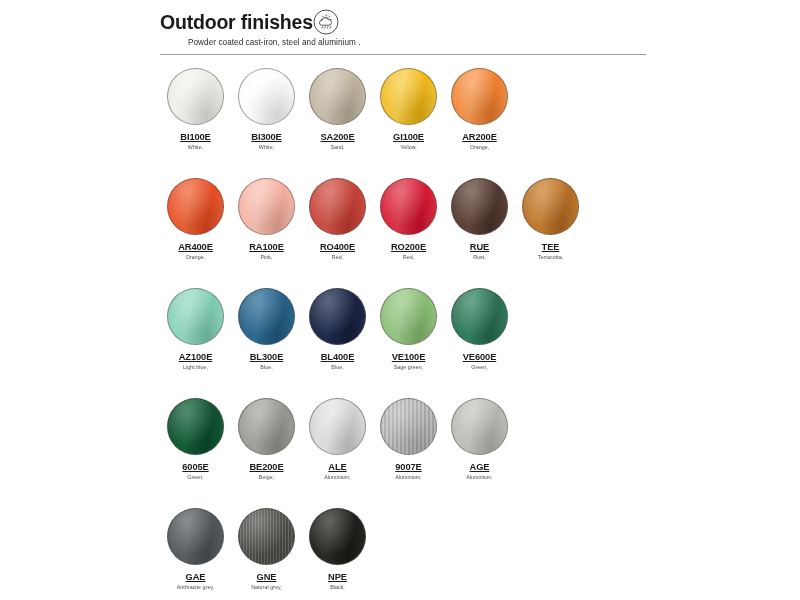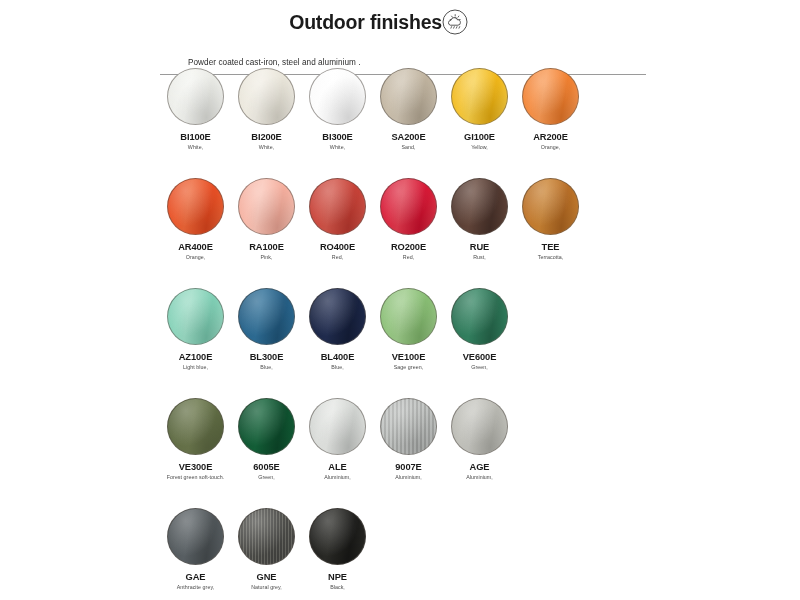--- a/index.html
+++ b/index.html
@@ -27,35 +27,35 @@
   
   #header {
     position: absolute;
     left: 160px;
     top: 8px;
     width: 486px;
   }
   #title-row {
     display: flex;
     align-items: flex-start;
-    justify-content: flex-end;
+    justify-content: flex-start;
   }
   #page-title {
     font-size: 19.5px;
     font-weight: bold;
     letter-spacing: -0.2px;
     color: #1b1b1b;
     line-height: 1.2;
     margin: 0;
     padding-top: 3px;
   }
   #subtitle {
     font-size: 8.2px;
     color: #2c2c2c;
-    margin-top: 23px;
+    margin-top: 3px;
     letter-spacing: 0.05px;
     padding-left: 28px;
   }
   #rule {
     margin-top: 7px;
     border-top: 1px solid #9a9a9a;
     width: 486px;
     height: 0;
   }
 
@@ -100,20 +100,21 @@
     inset: 0;
     border-radius: 50%;
   }
   .code {
     margin-top: 7px;
     font-size: 9.3px;
     font-weight: bold;
     color: #1b1b1b;
     letter-spacing: -0.1px;
     white-space: nowrap;
+    text-decoration: underline;
   }
   .tone {
     margin-top: 2px;
     font-size: 5.3px;
     color: #4a4a4a;
     letter-spacing: 0.05px;
     white-space: nowrap;
   }
 </style>
 </head>
@@ -154,27 +155,20 @@
   <div id="grid">
       <div class="row">
         <div class="cell">
           <div class="swatch" style="background: linear-gradient(100deg, rgb(233, 234, 229) 0%, rgb(244, 245, 241) 38%, rgb(233, 234, 229) 72%, rgb(244, 245, 241) 100%);">
             <div class="sheen" style="background: radial-gradient(at 32% 22%, rgba(255, 255, 255, 0.28), rgba(255, 255, 255, 0) 58%), radial-gradient(at 70% 88%, rgba(0, 0, 0, 0.16), rgba(0, 0, 0, 0) 60%);"></div>
           </div>
           <div class="code">BI100E</div>
           <div class="tone">White,</div>
         </div>
         <div class="cell">
-          <div class="swatch" style="background: linear-gradient(100deg, rgb(232, 228, 216) 0%, rgb(242, 239, 230) 38%, rgb(232, 228, 216) 72%, rgb(242, 239, 230) 100%);">
-            <div class="sheen" style="background: radial-gradient(at 32% 22%, rgba(255, 255, 255, 0.28), rgba(255, 255, 255, 0) 58%), radial-gradient(at 70% 88%, rgba(0, 0, 0, 0.16), rgba(0, 0, 0, 0) 60%);"></div>
-          </div>
-          <div class="code">BI200E</div>
-          <div class="tone">White,</div>
-        </div>
-        <div class="cell">
           <div class="swatch" style="background: linear-gradient(100deg, rgb(251, 251, 251) 0%, rgb(255, 255, 255) 38%, rgb(251, 251, 251) 72%, rgb(255, 255, 255) 100%);">
             <div class="sheen" style="background: radial-gradient(at 32% 22%, rgba(255, 255, 255, 0.28), rgba(255, 255, 255, 0) 58%), radial-gradient(at 70% 88%, rgba(0, 0, 0, 0.16), rgba(0, 0, 0, 0) 60%);"></div>
           </div>
           <div class="code">BI300E</div>
           <div class="tone">White,</div>
         </div>
         <div class="cell">
           <div class="swatch" style="background: linear-gradient(100deg, rgb(189, 176, 155) 0%, rgb(207, 196, 178) 38%, rgb(189, 176, 155) 72%, rgb(207, 196, 178) 100%);">
             <div class="sheen" style="background: radial-gradient(at 32% 22%, rgba(255, 255, 255, 0.28), rgba(255, 255, 255, 0) 58%), radial-gradient(at 70% 88%, rgba(0, 0, 0, 0.16), rgba(0, 0, 0, 0) 60%);"></div>
           </div>
@@ -272,34 +266,34 @@
         <div class="cell">
           <div class="swatch" style="background: linear-gradient(100deg, rgb(40, 108, 79) 0%, rgb(53, 134, 100) 38%, rgb(40, 108, 79) 72%, rgb(53, 134, 100) 100%);">
             <div class="sheen" style="background: radial-gradient(at 32% 22%, rgba(255, 255, 255, 0.28), rgba(255, 255, 255, 0) 58%), radial-gradient(at 70% 88%, rgba(0, 0, 0, 0.16), rgba(0, 0, 0, 0) 60%);"></div>
           </div>
           <div class="code">VE600E</div>
           <div class="tone">Green,</div>
         </div>
       </div>
       <div class="row">
         <div class="cell">
-          <div class="swatch" style="background: linear-gradient(100deg, rgb(87, 99, 61) 0%, rgb(110, 122, 79) 45%, rgb(87, 99, 61) 100%);">
-            <div class="sheen" style="background: radial-gradient(at 32% 22%, rgba(255, 255, 255, 0.28), rgba(255, 255, 255, 0) 58%), radial-gradient(at 70% 88%, rgba(0, 0, 0, 0.16), rgba(0, 0, 0, 0) 60%);"></div>
-          </div>
-          <div class="code">VE300E</div>
-          <div class="tone">Forest green soft-touch.</div>
-        </div>
-        <div class="cell">
           <div class="swatch" style="background: linear-gradient(100deg, rgb(13, 76, 44) 0%, rgb(20, 99, 58) 38%, rgb(13, 76, 44) 72%, rgb(20, 99, 58) 100%);">
             <div class="sheen" style="background: radial-gradient(at 32% 22%, rgba(255, 255, 255, 0.28), rgba(255, 255, 255, 0) 58%), radial-gradient(at 70% 88%, rgba(0, 0, 0, 0.16), rgba(0, 0, 0, 0) 60%);"></div>
           </div>
           <div class="code">6005E</div>
           <div class="tone">Green,</div>
         </div>
         <div class="cell">
+          <div class="swatch" style="background: linear-gradient(100deg, rgb(147, 147, 143) 0%, rgb(169, 169, 164) 38%, rgb(147, 147, 143) 72%, rgb(169, 169, 164) 100%);">
+            <div class="sheen" style="background: radial-gradient(at 32% 22%, rgba(255, 255, 255, 0.28), rgba(255, 255, 255, 0) 58%), radial-gradient(at 70% 88%, rgba(0, 0, 0, 0.16), rgba(0, 0, 0, 0) 60%);"></div>
+          </div>
+          <div class="code">BE200E</div>
+          <div class="tone">Beige,</div>
+        </div>
+        <div class="cell">
           <div class="swatch" style="background: linear-gradient(100deg, rgb(207, 210, 207) 0%, rgb(230, 232, 229) 38%, rgb(207, 210, 207) 72%, rgb(230, 232, 229) 100%);">
             <div class="sheen" style="background: radial-gradient(at 32% 22%, rgba(255, 255, 255, 0.28), rgba(255, 255, 255, 0) 58%), radial-gradient(at 70% 88%, rgba(0, 0, 0, 0.16), rgba(0, 0, 0, 0) 60%);"></div>
           </div>
           <div class="code">ALE</div>
           <div class="tone">Aluminium,</div>
         </div>
         <div class="cell">
           <div class="swatch" style="background: repeating-linear-gradient(90deg, rgb(154, 156, 154) 0px, rgb(207, 210, 208) 2px, rgb(154, 156, 154) 4px), linear-gradient(90deg, rgb(154, 156, 154), rgb(207, 210, 208) 45%, rgb(154, 156, 154));">
             <div class="sheen" style="background: radial-gradient(at 32% 22%, rgba(255, 255, 255, 0.28), rgba(255, 255, 255, 0) 58%), radial-gradient(at 70% 88%, rgba(0, 0, 0, 0.16), rgba(0, 0, 0, 0) 60%);"></div>
           </div>

